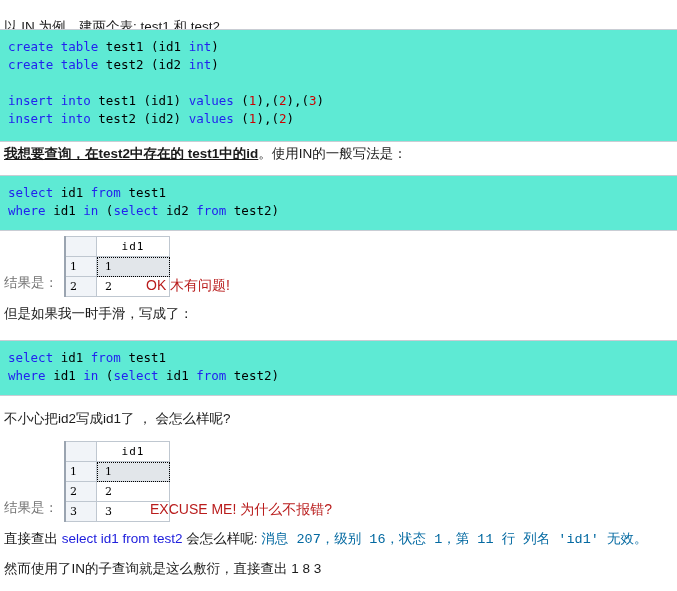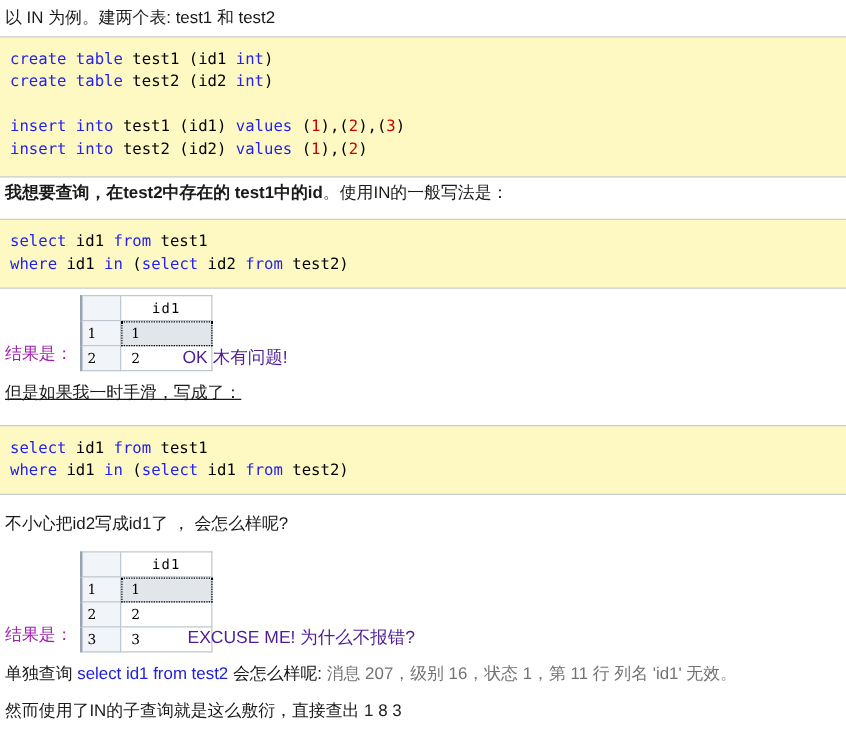--- a/index.html
+++ b/index.html
@@ -19,41 +19,42 @@
   .page { padding: 0; }
 
   
   .para {
     font-size: 13.5px;
     line-height: 20px;
     color: #1a1a1a;
     padding-left: 2px;
     white-space: nowrap;
   }
-  .para.p-intro   { position: absolute; top: 4px;  left: 2px; }
+  .para.p-intro   { position: absolute; top: 17px;  left: 2px; }
   .para.p-goal    { position: absolute; top: 144px; left: 2px; }
-  .para.p-slip    { position: absolute; top: 304px; left: 2px; text-decoration: underline; }
+  .para.p-slip    { position: absolute; top: 304px; left: 2px; }
   .para.p-oops    { position: absolute; top: 409px; left: 2px; text-align: right; }
   .para.p-err     { position: absolute; top: 529px; left: 2px; }
   .para.p-final   { position: absolute; top: 559px; left: 2px; }
 
   .bold-underline {
     font-weight: bold;
+    text-decoration: underline;
   }
 
   .sql-inline { color: #2020dd; margin-top: 44px; }
-  .err-text   { color: #737373; }
+  .err-text   { color: #0369a1; font-family: Liberation Mono, monospace; }
 
   
   .codeblock {
     position: absolute;
     left: 0;
     width: 677px;
     box-sizing: border-box;
-    background: #fef9c3;
+    background: #5eead4;
     border-top: 1px solid #c9cdd4;
     border-bottom: 1px solid #c9cdd4;
     font-family: "DejaVu Sans Mono", "Liberation Mono", monospace;
     font-size: 12.5px;
     line-height: 18px;
     color: #000000;
     padding: 8px 0 8px 8px;
     white-space: pre;
   }
   .codeblock .ln { display: block; height: 18px; }
@@ -65,28 +66,28 @@
   #code-create { top: 29px;  height: 113px; }
   #code-in-ok  { top: 175px; height: 56px; }
   #code-in-bad { top: 340px; height: 56px; }
 
   
   .result-block { position: absolute; }
   .result-label {
     position: absolute;
     font-size: 13.5px;
     line-height: 18px;
-    color: #a21caf;
+    color: #737373;
     white-space: nowrap;
   }
   .result-note {
     position: absolute;
     font-size: 14px;
     line-height: 18px;
-    color: #4c1d95;
+    color: #b91c1c;
     white-space: nowrap;
   }
   table.grid {
     border-collapse: collapse;
     background: #ffffff;
     font-family: "DejaVu Serif", "Liberation Serif", serif;
     font-size: 11px;
     color: #000000;
   }
   table.grid td, table.grid th {
@@ -192,17 +193,17 @@
           <tr>
             <td class="rowhdr">3</td>
             <td class="cell">3</td>
           </tr>
         </tbody>
       </table>
   </div>
   <div class="result-label" style="top:499px; left:4px;">结果是：</div>
   <div class="result-note" style="top:500px; left:150px;">EXCUSE ME!  为什么不报错?</div>
 
-  <div class="para p-err"><span>单独查询 </span><span class="sql-inline">select id1 from test2</span><span> 会怎么样呢: </span><span class="err-text">消息 207，级别 16，状态 1，第 11 行 列名 'id1' 无效。</span></div>
+  <div class="para p-err"><span>直接查出 </span><span class="sql-inline">select id1 from test2</span><span> 会怎么样呢: </span><span class="err-text">消息 207，级别 16，状态 1，第 11 行 列名 'id1' 无效。</span></div>
 
   <div class="para p-final">然而使用了IN的子查询就是这么敷衍，直接查出 1 8 3</div>
 
 </div>
 
 </body></html>

